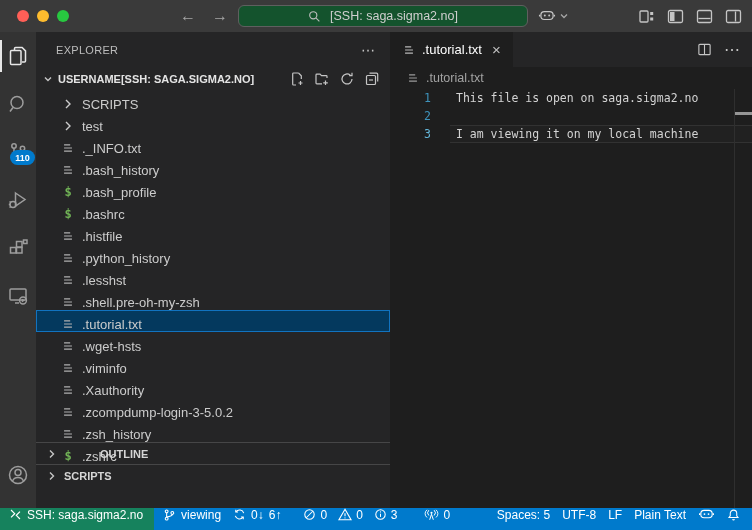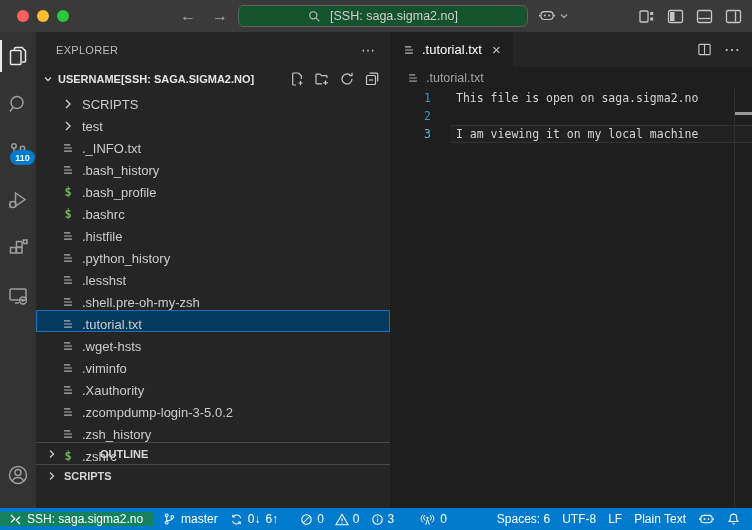--- a/index.html
+++ b/index.html
@@ -53,21 +53,21 @@
   .cline { height:18px; display:flex; align-items:stretch; }
   .ln { width:60px; flex:none; text-align:right; padding-right:19px; color:#3e93bc; line-height:18px; }
   .cline.current .ln { color:#64b6d9; }
   .ltext { flex:1; color:#d4d4d4; line-height:18px; padding-left:6px; white-space:pre; }
   .cline.current .ltext { background:#212121; box-shadow: inset 0 1px 0 #323232, inset 0 -1px 0 #323232; }
   .overview-sep { position:absolute; top:57px; bottom:0; right:17px; width:1px; background:#2f2f2f; }
   .cursor-mark { position:absolute; right:0; width:17px; height:3px; top:80px; background:#969696; }
 
   
   .statusbar { position:absolute; left:0; right:0; bottom:0; height:22px; background:#007acc; display:flex; align-items:center; color:#ffffff; font-size:12px; }
-  .sb-item { display:flex; align-items:center; gap:5px; padding:0 6px; height:14px; cursor:pointer; }
+  .sb-item { display:flex; align-items:flex-start; gap:5px; padding:0 6px; height:22px; cursor:pointer; }
   .remote-item { background:#16825d; padding:0 11px 0 9px; }
   .branch-item { margin-left:3px; }
   .problems-item { margin-left:10px; gap:4px; }
   .ports-item { margin-left:14px; }
   .sb-right { margin-left:auto; display:flex; align-items:center; padding-right:6px; }
   .pgap { margin-right:7px; }
   svg.w { display:block; }
 </style>
 </head>
 <body>
@@ -464,21 +464,21 @@
 
   <div class="sb-item branch-item">
     <span>
       <svg class="w" width="13" height="14" viewBox="0 0 16 16" fill="none" stroke="#ffffff" stroke-width="1.3">
           <circle cx="4.5" cy="3.5" r="1.7"></circle>
           <circle cx="4.5" cy="12.5" r="1.7"></circle>
           <circle cx="11.5" cy="5.5" r="1.7"></circle>
           <path d="M4.5 5.2 v5.6 M11.5 7.2 c0 2.5-4 3-7 3.3"></path>
         </svg>
     </span>
-    <span>master</span>
+    <span>viewing</span>
   </div>
 
   <div class="sb-item">
     <span>
       <svg class="w" width="13" height="13" viewBox="0 0 16 16" fill="none" stroke="#ffffff" stroke-width="1.3">
           <path d="M13.2 6.2 a5.4 5.4 0 0 0-9.6-1.4"></path>
           <path d="M3.4 2.2 v2.8 h2.8"></path>
           <path d="M2.8 9.8 a5.4 5.4 0 0 0 9.6 1.4"></path>
           <path d="M12.6 13.8 v-2.8 h-2.8"></path>
         </svg>
@@ -520,21 +520,21 @@
         <path d="M5.8 8.7 a4.5 4.5 0 0 1 0-6.4 M12.2 2.3 a4.5 4.5 0 0 1 0 6.4"></path>
         <path d="M3.6 10.9 a7.6 7.6 0 0 1 0-10.8 M14.4 0.1 a7.6 7.6 0 0 1 0 10.8" transform="translate(0,1.8) scale(1,0.85)"></path>
         <path d="M9 7.2 L6.8 13.8 M9 7.2 L11.2 13.8"></path>
       </svg>
     </span>
     <span>0</span>
   </div>
 
   <div class="sb-right">
     <div class="sb-item">
-        <span>Spaces: 6</span>
+        <span>Spaces: 5</span>
       </div>
     <div class="sb-item">
         <span>UTF-8</span>
       </div>
     <div class="sb-item">
         <span>LF</span>
       </div>
     <div class="sb-item">
         <span>Plain Text</span>
       </div>

